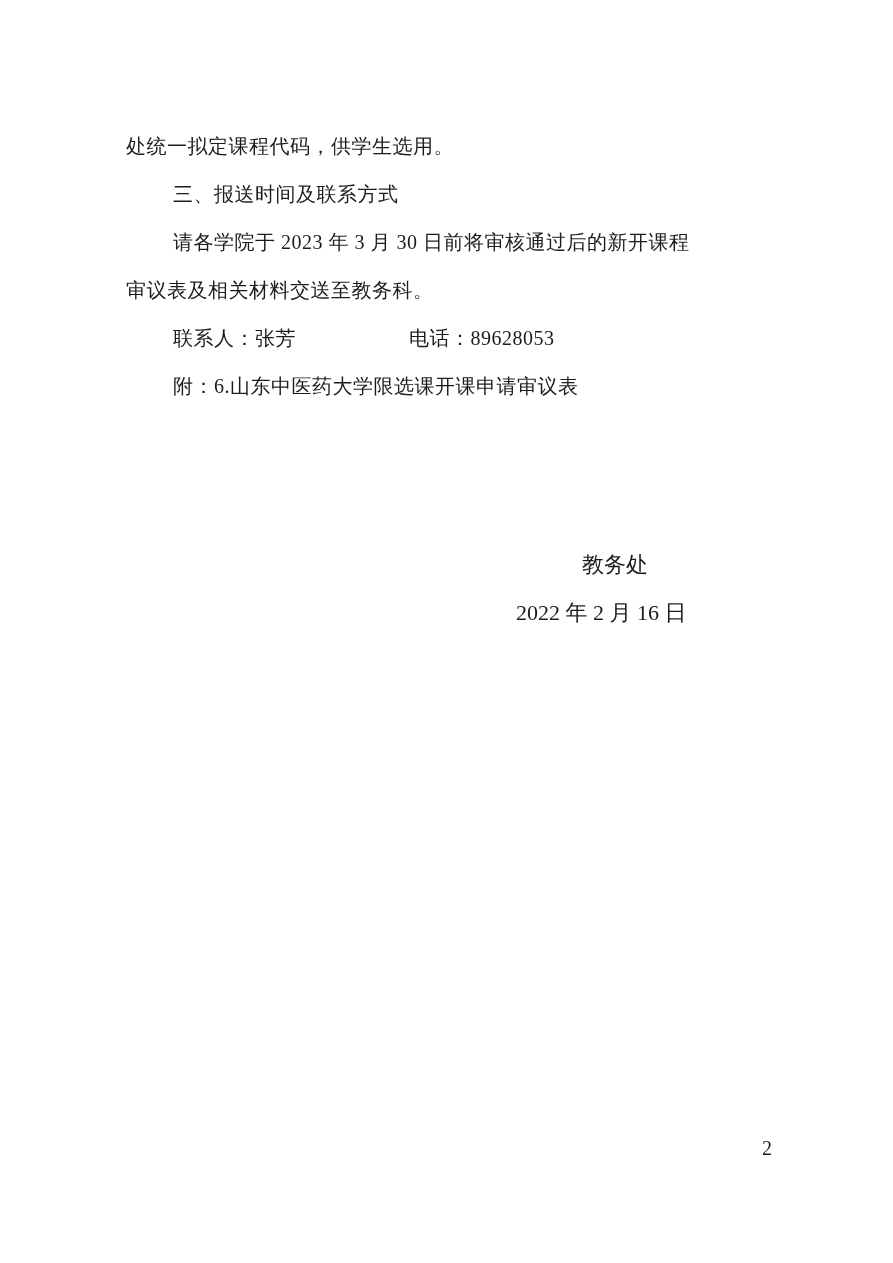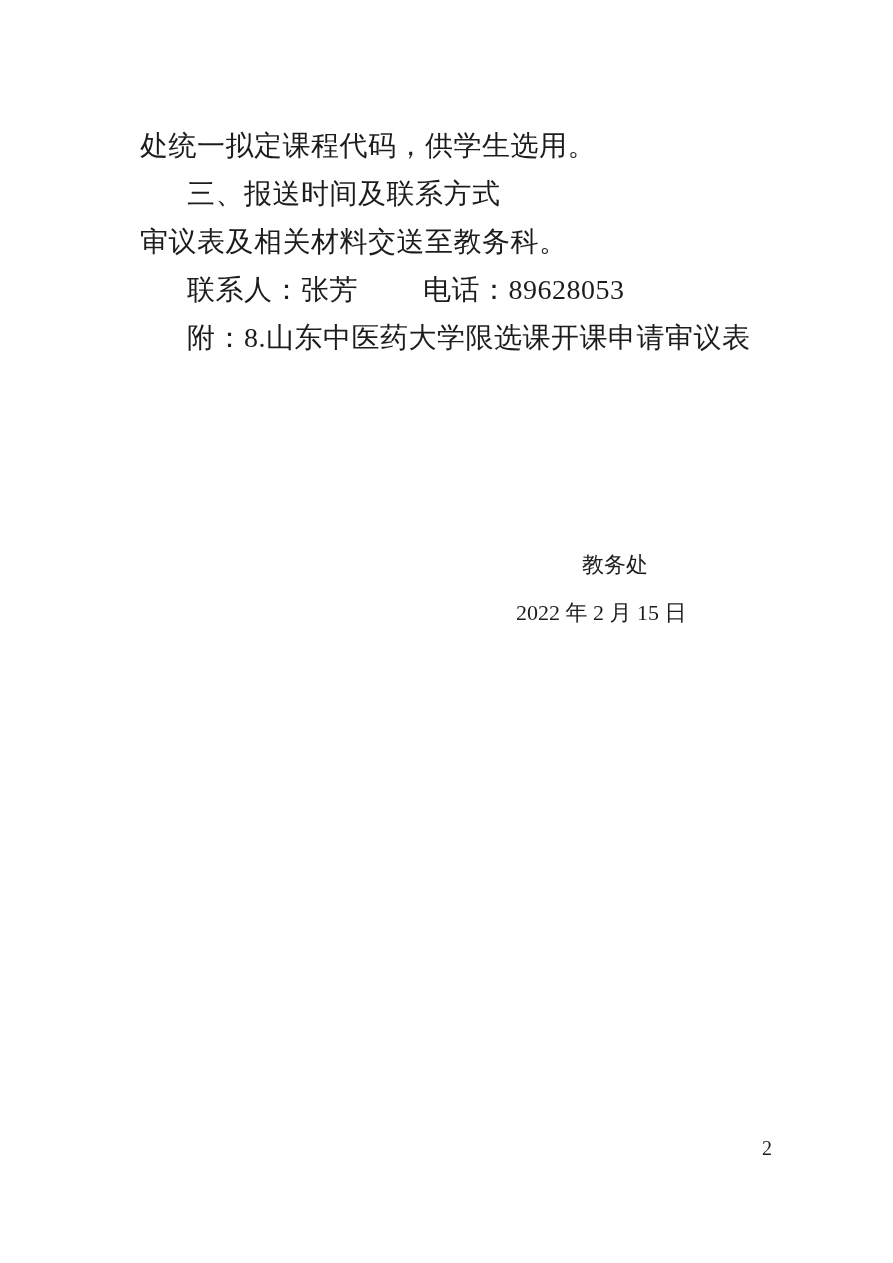--- a/index.html
+++ b/index.html
@@ -11,24 +11,24 @@
     position: relative;
     width: 893px;
     height: 1263px;
     background: #ffffff;
     overflow: hidden;
     font-family: "Liberation Serif", "DejaVu Serif", serif;
     color: #1c1c1c;
   }
   .body-text {
     position: absolute;
-    left: 140px;
+    left: 126px;
     top: 122px;
     width: 652px;
-    font-size: 28px;
+    font-size: 20px;
     line-height: 48px;
     letter-spacing: 0.5px;
   }
   .line {
     position: relative;
     white-space: nowrap;
   }
   .line.heading {
     font-weight: normal;
   }
@@ -71,32 +71,33 @@
 <body>
 
 <div class="page">
 
   <div class="body-text">
 
     <div class="line">处统一拟定课程代码，供学生选用。</div>
 
     <div class="line heading indent-2">三、报送时间及联系方式</div>
 
+    <div class="line indent-2">请各学院于 2023 年 3 月 30 日前将审核通过后的新开课程</div>
 
     <div class="line">审议表及相关材料交送至教务科。</div>
 
     <div class="line contact-line">
       <span class="indent-2" style="display:inline-block">联系人：张芳</span>
       <span class="phone">电话：89628053</span>
     </div>
 
-    <div class="line indent-2">附：8.山东中医药大学限选课开课申请审议表</div>
+    <div class="line indent-2">附：6.山东中医药大学限选课开课申请审议表</div>
 
 
   </div>
 
   <div class="sig-name">教务处</div>
 
-  <div class="sig-date">2022 年 2 月 15 日</div>
+  <div class="sig-date">2022 年 2 月 16 日</div>
 
   <div class="page-number">2</div>
 
 </div>
 
 </body></html>

